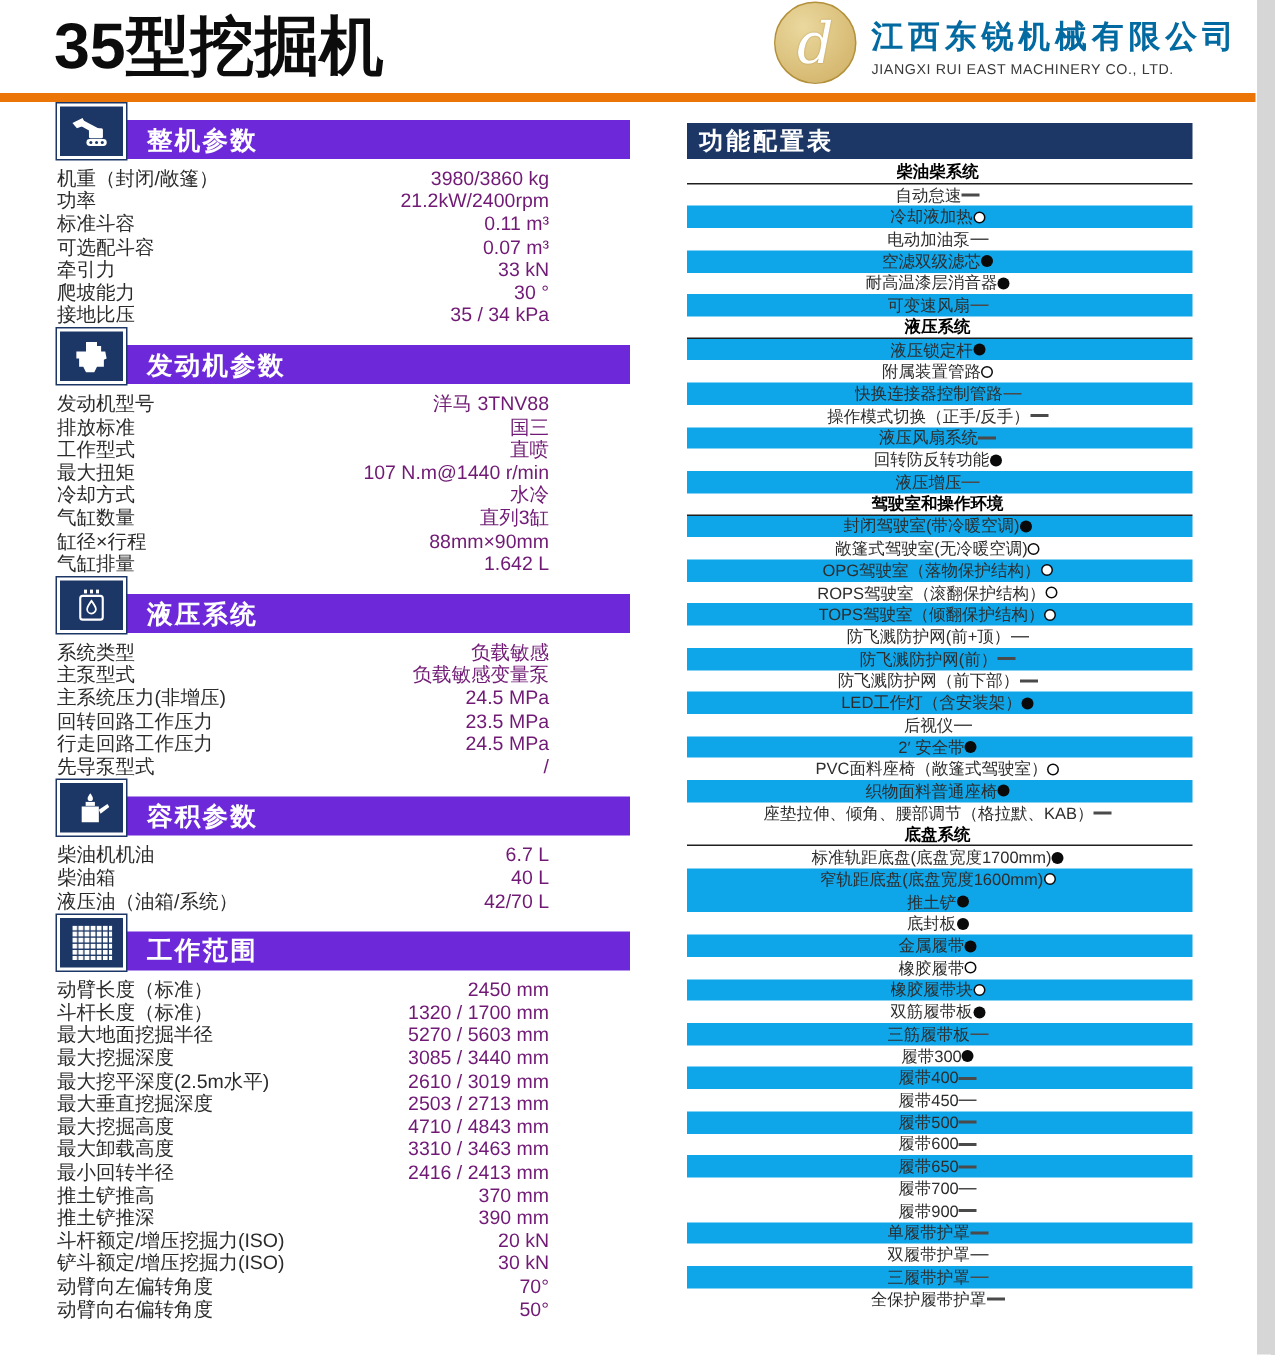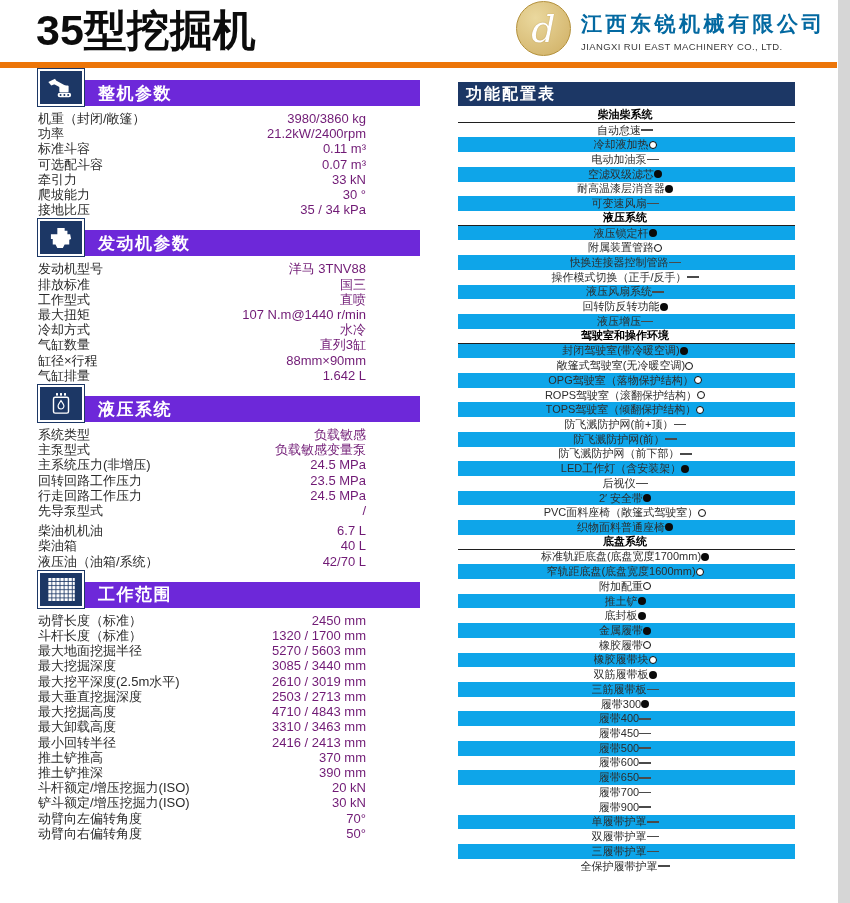--- a/index.html
+++ b/index.html
@@ -224,20 +224,33 @@
           <span class="spec-label">行走回路工作压力</span>
           <span class="spec-value">24.5 MPa</span>
         </div>
         <div class="spec-row">
           <span class="spec-label">先导泵型式</span>
           <span class="spec-value">/</span>
         </div>
       </div>
     </div>
     <div class="spec-section">
+      <div class="sec-bar">
+        <span class="sec-icon">
+          <svg viewBox="0 0 28 25" width="25" height="22">
+            <g fill="#fff">
+              <path d="M12.5 1c-1.2 1.8-2 2.9-2 3.9a2 2 0 0 0 4 0c0-1-.8-2.1-2-3.9z"></path>
+              <rect x="9" y="7.5" width="7" height="3"></rect>
+              <path d="M6 11h13v12H6z"></path>
+              <path d="M19 13.5l6.5-4.5 1.4 2.4-6.6 5z"></path>
+            </g>
+          </svg>
+        </span>
+        <span class="sec-title">容积参数</span>
+      </div>
       <div class="sec-rows">
         <div class="spec-row">
           <span class="spec-label">柴油机机油</span>
           <span class="spec-value">6.7 L</span>
         </div>
         <div class="spec-row">
           <span class="spec-label">柴油箱</span>
           <span class="spec-value">40 L</span>
         </div>
         <div class="spec-row">
@@ -436,35 +449,35 @@
         <span class="sym sym-filled"></span>
       </div>
       <div class="cfg-row">
         <span class="cfg-label">PVC面料座椅（敞篷式驾驶室）</span>
         <span class="sym sym-open"></span>
       </div>
       <div class="cfg-row shaded">
         <span class="cfg-label">织物面料普通座椅</span>
         <span class="sym sym-filled"></span>
       </div>
+      <div class="cfg-row">
+        <span class="cfg-label">座垫拉伸、倾角、腰部调节（格拉默、KAB）</span>
+        <span class="sym sym-dash"></span>
+      </div>
       <div class="cfg-row cfg-section">
         <span class="cfg-label">底盘系统</span>
       </div>
       <div class="cfg-row">
         <span class="cfg-label">标准轨距底盘(底盘宽度1700mm)</span>
         <span class="sym sym-filled"></span>
       </div>
       <div class="cfg-row shaded">
         <span class="cfg-label">窄轨距底盘(底盘宽度1600mm)</span>
         <span class="sym sym-open"></span>
       </div>
-      <div class="cfg-row">
-        <span class="cfg-label">附加配重</span>
-        <span class="sym sym-open"></span>
-      </div>
       <div class="cfg-row shaded">
         <span class="cfg-label">推土铲</span>
         <span class="sym sym-filled"></span>
       </div>
       <div class="cfg-row">
         <span class="cfg-label">底封板</span>
         <span class="sym sym-filled"></span>
       </div>
       <div class="cfg-row shaded">
         <span class="cfg-label">金属履带</span>

